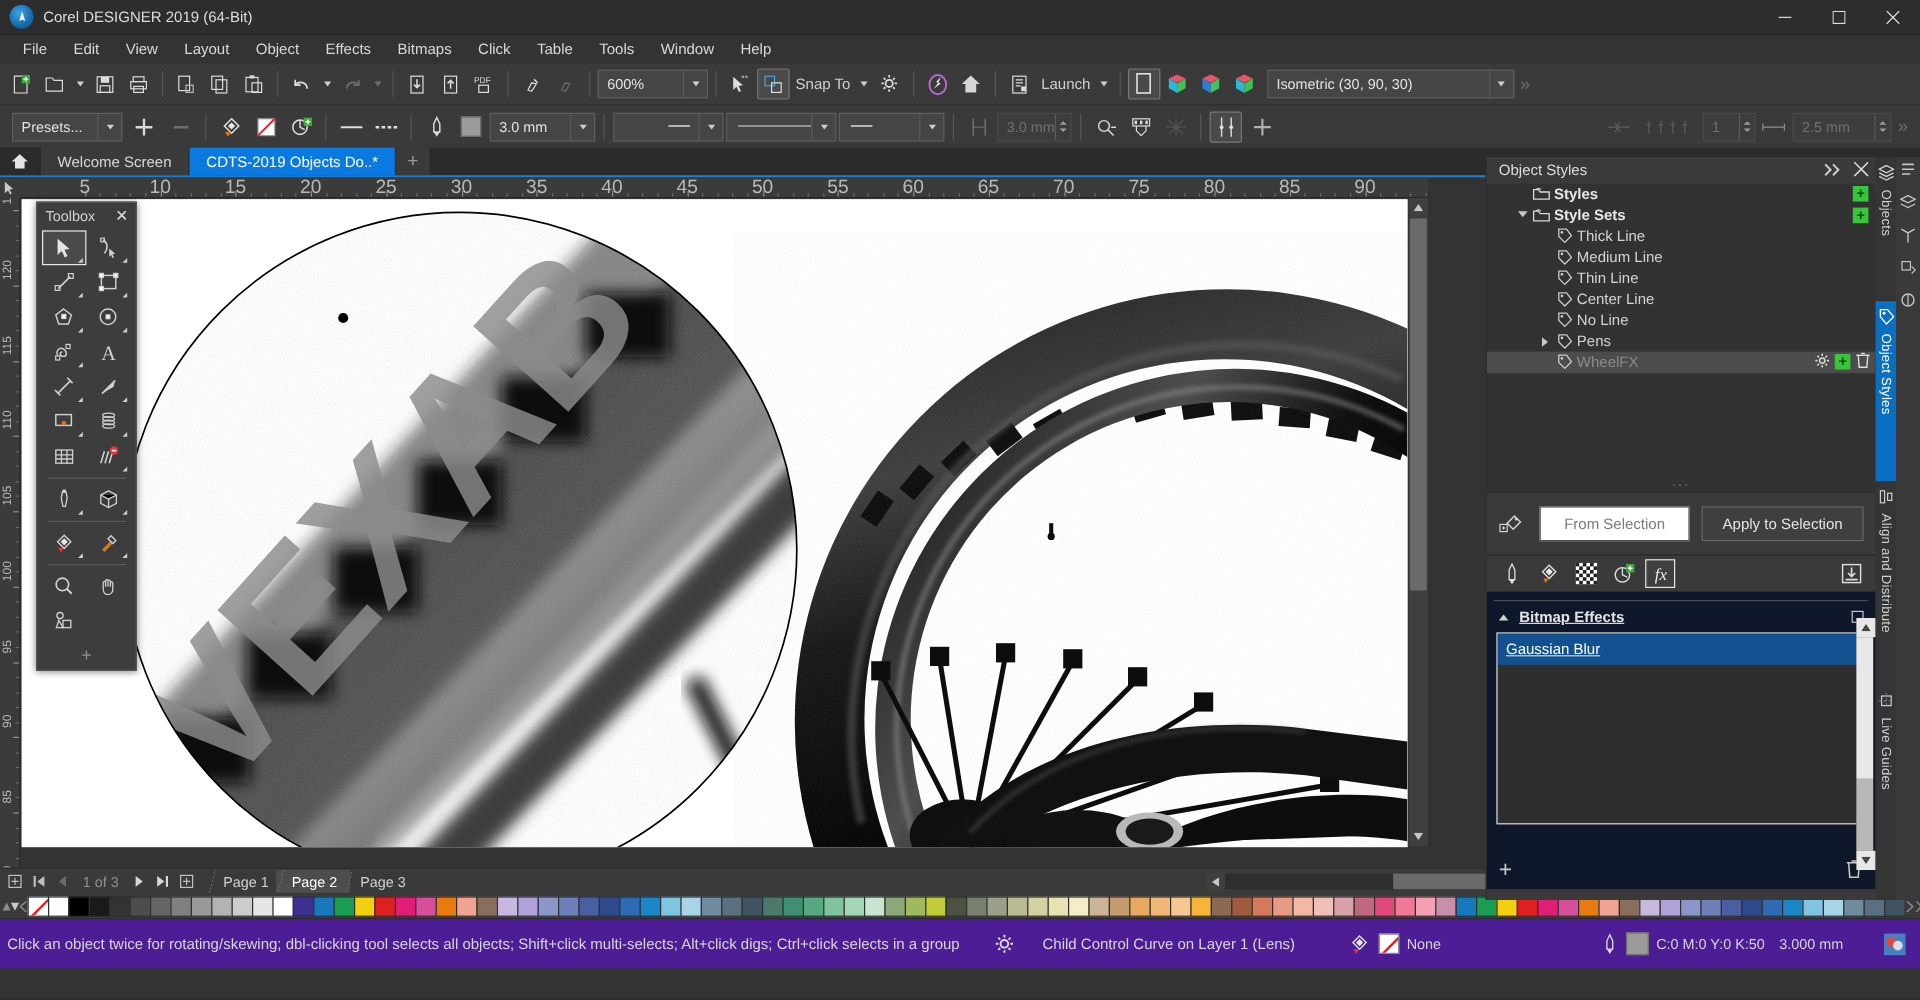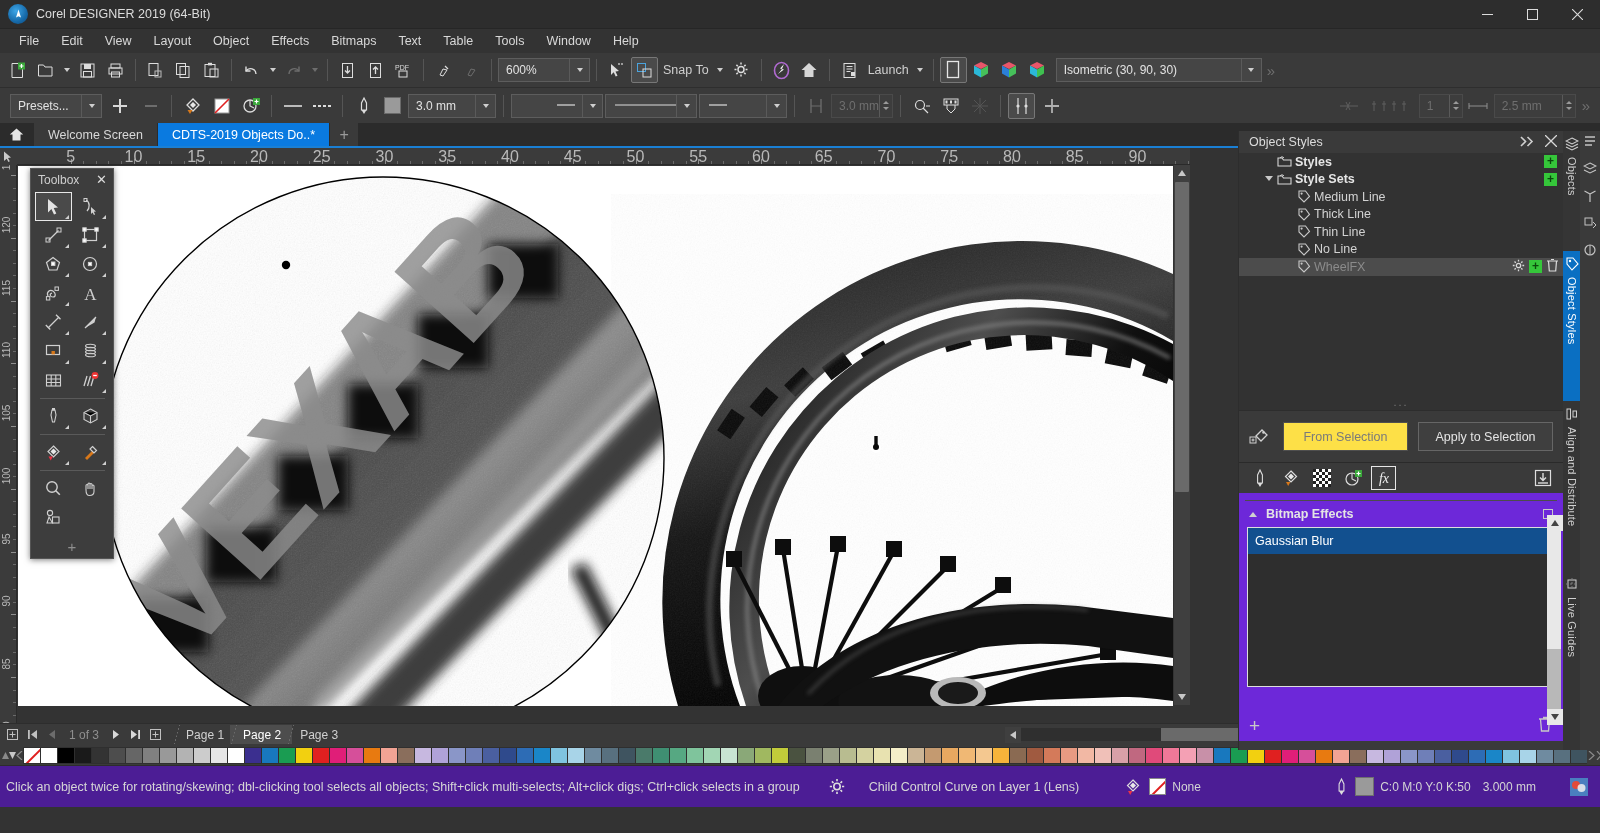--- a/index.html
+++ b/index.html
@@ -150,25 +150,25 @@
   .tree-row.sel{ background:#4c4c4c; }
   .tree-row .dis{ color:#8b8b8b; }
   .exp{ position:absolute;width:0;height:0;border-top:4px solid transparent;border-bottom:4px solid transparent;border-left:5px solid #c9c9c9; }
   .exp.open{ border-left:4px solid transparent;border-right:4px solid transparent;border-top:5px solid #c9c9c9;border-bottom:none; }
   .plusbtn{ position:absolute;right:6px;width:13px;height:13px;background:#35c63a;display:flex;align-items:center;justify-content:center;
             color:#0b4a0d;font-weight:bold;font-size:12px;line-height:11px; }
   .rowicons{ position:absolute;right:4px;display:flex;align-items:center;gap:4px; }
   .applyrow{ height:52px;display:flex;align-items:center;gap:10px;padding:0 8px;background:#3a3a3a;border-top:1px solid #2d2d2d; }
   .btn{ height:29px;display:flex;align-items:center;justify-content:center;padding:0 16px;
         background:#3f3f3f;border:1px solid #666;color:#e4e4e4;font-size:12.5px;white-space:nowrap; }
-  .btn.dis{ color:#7a7a7a;border-color:#4f4f4f;background:#fde047; }
+  .btn.dis{ color:#7a7a7a;border-color:#4f4f4f;background:#ffffff; }
   .fxbar{ height:31px;display:flex;align-items:center;gap:6px;padding:0 8px;background:#3a3a3a;border-top:1px solid #2a2a2a; }
   .fxb{ width:25px;height:24px;display:flex;align-items:center;justify-content:center;border:1px solid transparent; }
   .fxb.sel{ border:1px solid #e6e6e6;background:#3f3f3f; }
-  .fxpanel{ background:#6d28d9;height:248px;position:relative; }
+  .fxpanel{ background:#0f172a;height:248px;position:relative;text-decoration:underline; }
   .fx-section{ height:26px;display:flex;align-items:center;padding:0 10px;gap:9px; }
   .fx-section .tri{ width:0;height:0;border-left:4.5px solid transparent;border-right:4.5px solid transparent;border-bottom:5px solid #d0d0d0; }
   .fx-section .lab{ font-weight:bold;font-size:12.5px;color:#e4e4e4; }
   .fx-section .sq{ margin-left:auto;width:10px;height:10px;border:1.5px solid #c7c7c7; }
   .fxlist{ margin:0 8px;height:160px;background:#2e2e2e;border:1px solid #dedede;overflow:hidden; }
   .fxitem{ height:26px;display:flex;align-items:center;padding-left:7px;font-size:12.5px;color:#dcdcdc; }
   .fxitem.sel{ background:#12508f;color:#fff; }
   .fxfoot{ position:absolute;left:0;right:0;bottom:0;height:30px;display:flex;align-items:center;padding:0 10px; }
   .dk-scroll{ position:absolute;right:0;top:0;width:14px;background:#464646; }
 
@@ -213,21 +213,21 @@
   </div>
 
   <div class="menubar">
     <div class="mi">File</div>
     <div class="mi">Edit</div>
     <div class="mi">View</div>
     <div class="mi">Layout</div>
     <div class="mi">Object</div>
     <div class="mi">Effects</div>
     <div class="mi">Bitmaps</div>
-    <div class="mi">Text</div>
+    <div class="mi">Click</div>
     <div class="mi">Table</div>
     <div class="mi">Tools</div>
     <div class="mi">Window</div>
     <div class="mi">Help</div>
   </div>
 
   <div class="tbar">
     <div class="tb">
       <svg width="17" height="17" viewBox="0 0 17 17">
           <path d="M3 1.5h7l3.5 3.5v10.5H3z" fill="none" stroke="#ddd"></path>
@@ -1387,48 +1387,67 @@
           <span>Style Sets</span>
           <span class="plusbtn">+</span>
         </div>
         <div class="tree-row" style="padding-left: 58px;">
           <span style="display: inline-flex; align-items: center;">
             <svg width="14" height="13" viewBox="0 0 14 13" style="flex:none;margin-right:3px">
               <path d="M8.5 1H2v6l5 5 5.5-5.5z" fill="none" stroke="#c9c9c9" stroke-width="1.1"></path>
               <circle cx="4.6" cy="3.6" r="1.1" fill="#c9c9c9"></circle>
             </svg>
           </span>
-          <span>Medium Line</span>
+          <span>Thick Line</span>
         </div>
         <div class="tree-row" style="padding-left: 58px;">
           <span style="display: inline-flex; align-items: center;">
             <svg width="14" height="13" viewBox="0 0 14 13" style="flex:none;margin-right:3px">
               <path d="M8.5 1H2v6l5 5 5.5-5.5z" fill="none" stroke="#c9c9c9" stroke-width="1.1"></path>
               <circle cx="4.6" cy="3.6" r="1.1" fill="#c9c9c9"></circle>
             </svg>
           </span>
-          <span>Thick Line</span>
+          <span>Medium Line</span>
         </div>
         <div class="tree-row" style="padding-left: 58px;">
           <span style="display: inline-flex; align-items: center;">
             <svg width="14" height="13" viewBox="0 0 14 13" style="flex:none;margin-right:3px">
               <path d="M8.5 1H2v6l5 5 5.5-5.5z" fill="none" stroke="#c9c9c9" stroke-width="1.1"></path>
               <circle cx="4.6" cy="3.6" r="1.1" fill="#c9c9c9"></circle>
             </svg>
           </span>
           <span>Thin Line</span>
         </div>
         <div class="tree-row" style="padding-left: 58px;">
           <span style="display: inline-flex; align-items: center;">
             <svg width="14" height="13" viewBox="0 0 14 13" style="flex:none;margin-right:3px">
               <path d="M8.5 1H2v6l5 5 5.5-5.5z" fill="none" stroke="#c9c9c9" stroke-width="1.1"></path>
               <circle cx="4.6" cy="3.6" r="1.1" fill="#c9c9c9"></circle>
             </svg>
           </span>
+          <span>Center Line</span>
+        </div>
+        <div class="tree-row" style="padding-left: 58px;">
+          <span style="display: inline-flex; align-items: center;">
+            <svg width="14" height="13" viewBox="0 0 14 13" style="flex:none;margin-right:3px">
+              <path d="M8.5 1H2v6l5 5 5.5-5.5z" fill="none" stroke="#c9c9c9" stroke-width="1.1"></path>
+              <circle cx="4.6" cy="3.6" r="1.1" fill="#c9c9c9"></circle>
+            </svg>
+          </span>
           <span>No Line</span>
+        </div>
+        <div class="tree-row" style="padding-left: 58px;">
+          <span class="exp" style="left: 46px; top: 5px;"></span>
+          <span style="display: inline-flex; align-items: center;">
+            <svg width="14" height="13" viewBox="0 0 14 13" style="flex:none;margin-right:3px">
+              <path d="M8.5 1H2v6l5 5 5.5-5.5z" fill="none" stroke="#c9c9c9" stroke-width="1.1"></path>
+              <circle cx="4.6" cy="3.6" r="1.1" fill="#c9c9c9"></circle>
+            </svg>
+          </span>
+          <span>Pens</span>
         </div>
         <div class="tree-row sel" style="padding-left: 58px;">
           <span style="display: inline-flex; align-items: center;">
             <svg width="14" height="13" viewBox="0 0 14 13" style="flex:none;margin-right:3px">
               <path d="M8.5 1H2v6l5 5 5.5-5.5z" fill="none" stroke="#c9c9c9" stroke-width="1.1"></path>
               <circle cx="4.6" cy="3.6" r="1.1" fill="#c9c9c9"></circle>
             </svg>
           </span>
           <span class="dis">WheelFX</span>
           <span class="rowicons">

